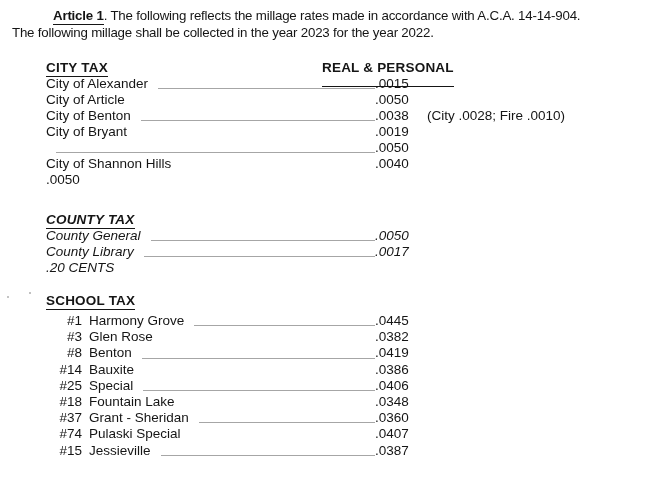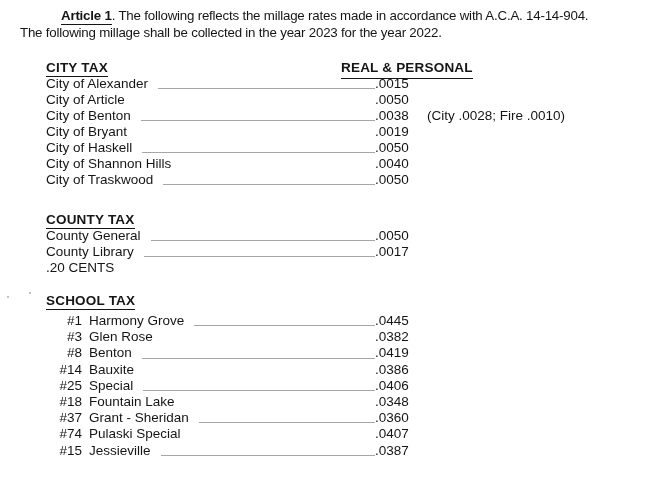--- a/index.html
+++ b/index.html
@@ -6,48 +6,48 @@
   body {
     width: 653px; height: 482px;
     background: #ffffff;
     color: #151515;
     font-family: "Liberation Sans", "DejaVu Sans", sans-serif;
     font-size: 13.5px;
     position: relative;
     overflow: hidden;
   }
   .intro {
-    padding: 7px 0 0 20px;
+    padding: 7px 0 0 12px;
     line-height: 17px;
     font-size: 13.3px;
     letter-spacing: -0.2px;
     white-space: nowrap;
   }
   .intro .line1 { padding-left: 41px; }
   .article-ref {
     font-weight: bold;
     border-bottom: 1.5px solid #151515;
     padding-bottom: 0.5px;
   }
   .section { margin-left: 46px; position: relative; }
   .sec-city   { margin-top: 19px; }
-  .sec-county { margin-top: 24px; }
+  .sec-county { margin-top: 24px; font-style: italic; }
   .sec-school { margin-top: 17px; }
   .sec-header { line-height: 16px; height: 16px; position: relative; }
   .sec-title {
     font-weight: bold;
     border-bottom: 1.5px solid #151515;
     padding-bottom: 0.5px;
     letter-spacing: 0.2px;
   }
   .col-header {
-    position: absolute; left: 295px; top: 0;
+    position: absolute; left: 276px; top: 0;
     font-weight: bold;
     border-bottom: 1.5px solid #151515;
-    padding-bottom: 2px;
+    padding-bottom: 10px;
     letter-spacing: 0.2px;
   }
   .rows { margin-top: 0; }
   .sec-school .rows { margin-top: 4px; }
   .row { display: flex; line-height: 16px; height: 16px; }
   .sec-school .row { height: 16.2px; }
   .lead-wrap { width: 329px; flex: 0 0 329px; display: flex; }
   .label, .name { white-space: nowrap; }
   .num { width: 36px; flex: 0 0 36px; text-align: right; }
   .name { margin-left: 7px; }
@@ -100,37 +100,32 @@
     </div>
     <div class="row">
       <div class="lead-wrap">
           <span class="label">City of Bryant</span>
           <span class="leader"></span>
         </div>
       <span class="value">.0019</span>
     </div>
     <div class="row">
       <div class="lead-wrap">
-          <span class="label">City of Haskell</span>
           <span class="leader lined"></span>
         </div>
       <span class="value">.0050</span>
     </div>
     <div class="row">
       <div class="lead-wrap">
           <span class="label">City of Shannon Hills</span>
           <span class="leader"></span>
         </div>
       <span class="value">.0040</span>
     </div>
     <div class="row">
-      <div class="lead-wrap">
-          <span class="label">City of Traskwood</span>
-          <span class="leader lined"></span>
-        </div>
       <span class="value">.0050</span>
     </div>
   </div>
 </div>
 
 <div class="section sec-county">
   <div class="sec-header">
     <span class="sec-title">COUNTY TAX</span>
   </div>
   <div class="rows">

